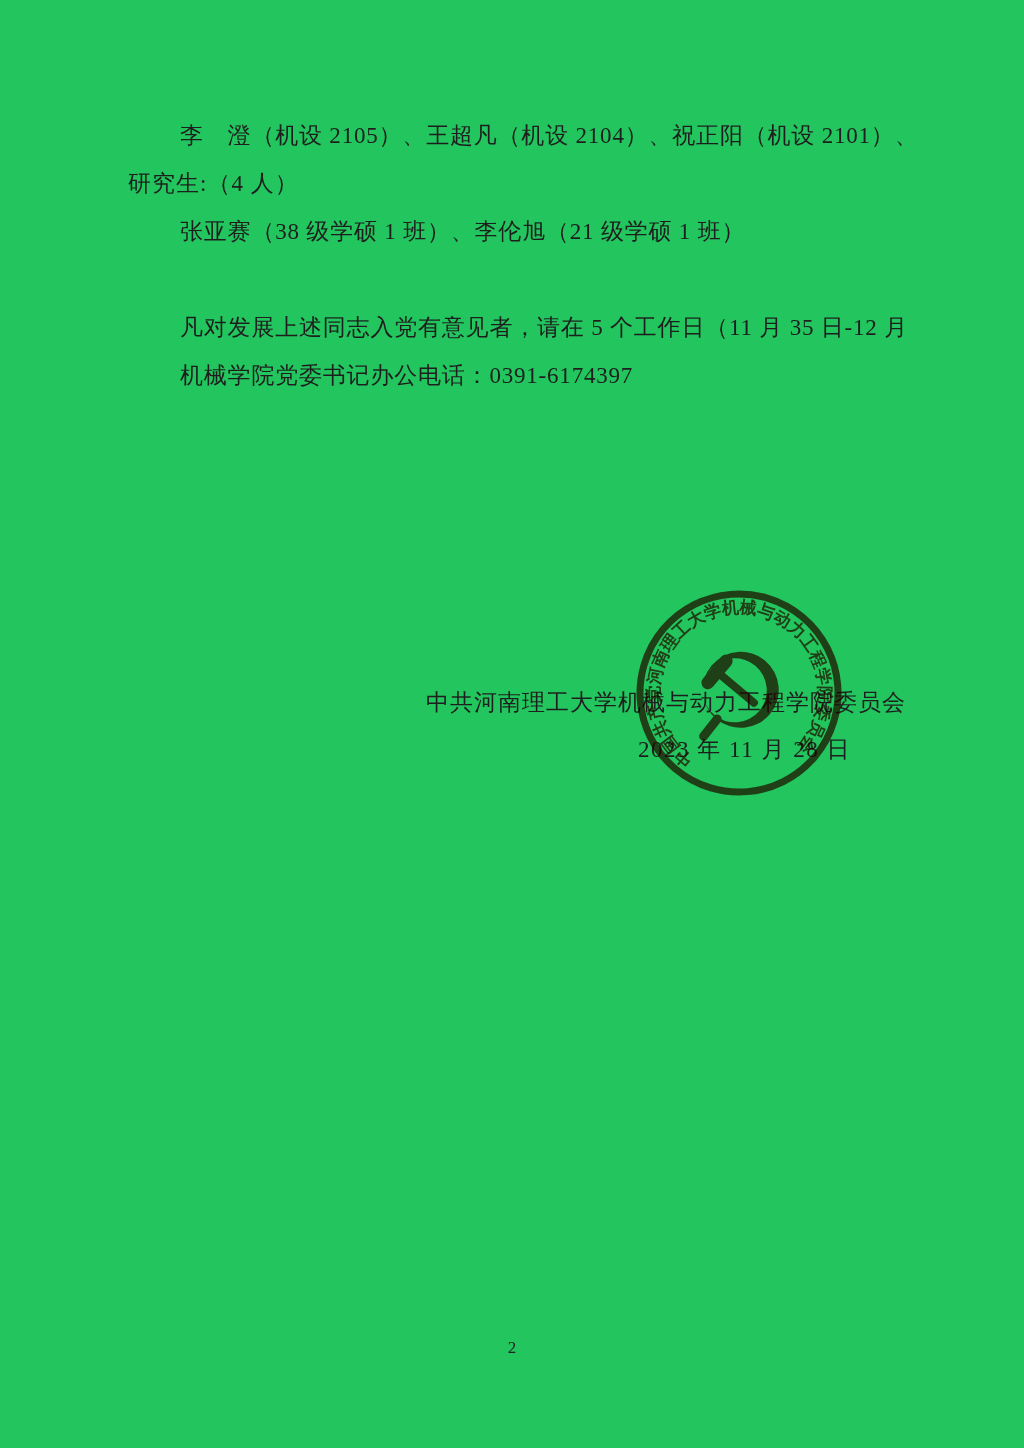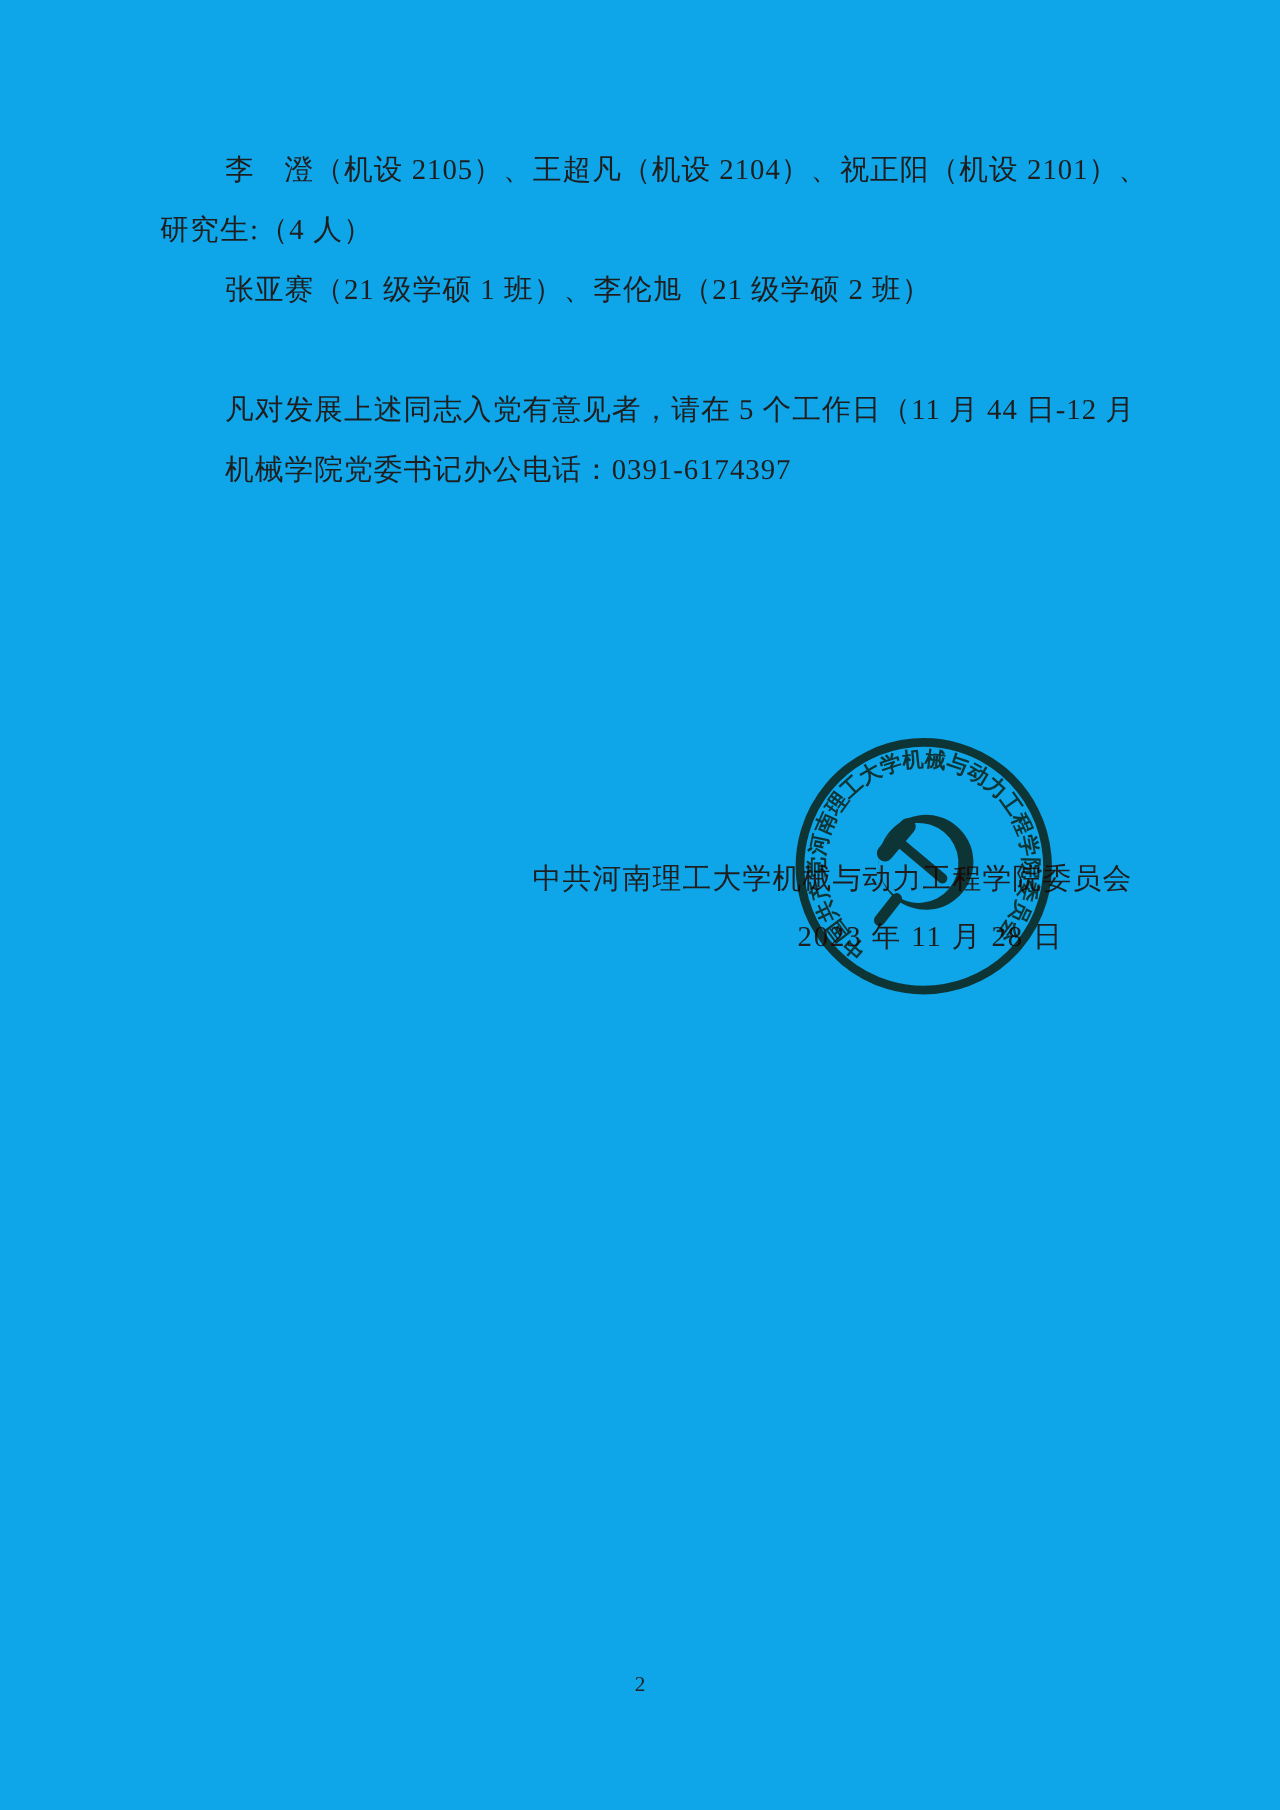--- a/index.html
+++ b/index.html
@@ -1,21 +1,21 @@
 <!DOCTYPE html>
 <html><head>
 <meta charset="utf-8">
 <style>
   * { margin: 0; padding: 0; box-sizing: border-box; }
   html, body { background: #ffffff; }
   .page {
     position: relative;
     width: 1024px;
     height: 1448px;
-    background: #0ea5e9;
+    background: #22c55e;
     overflow: hidden;
     font-family: "Liberation Serif", "DejaVu Serif", serif;
     color: #1e1e1e;
   }
   .body-text {
     position: absolute;
     top: 112px;
     left: 128px;
     width: 790px;
     font-size: 23px;
@@ -71,22 +71,22 @@
   }
 </style>
 </head>
 <body>
 
 <div class="page">
 
   <div class="body-text">
     <div class="line indent">李　澄（机设 2105）、王超凡（机设 2104）、祝正阳（机设 2101）、</div>
     <div class="line heading">研究生:（4 人）</div>
-    <div class="line indent">张亚赛（21 级学硕 1 班）、李伦旭（21 级学硕 2 班）</div>
-    <div class="line indent gap-above">凡对发展上述同志入党有意见者，请在 5 个工作日（11 月 44 日-12 月</div>
+    <div class="line indent">张亚赛（38 级学硕 1 班）、李伦旭（21 级学硕 1 班）</div>
+    <div class="line indent gap-above">凡对发展上述同志入党有意见者，请在 5 个工作日（11 月 35 日-12 月</div>
     <div class="line indent">机械学院党委书记办公电话：0391-6174397</div>
   </div>
 
   <div class="signature-line">中共河南理工大学机械与动力工程学院委员会</div>
   <div class="date-line">2023 年 11 月 28 日</div>
 
   <svg class="stamp" viewBox="0 0 230 230" xmlns="http://www.w3.org/2000/svg" aria-hidden="true">
 
     <circle cx="115" cy="115" r="99" fill="none" stroke="#e8432a" stroke-width="7"></circle>
 

